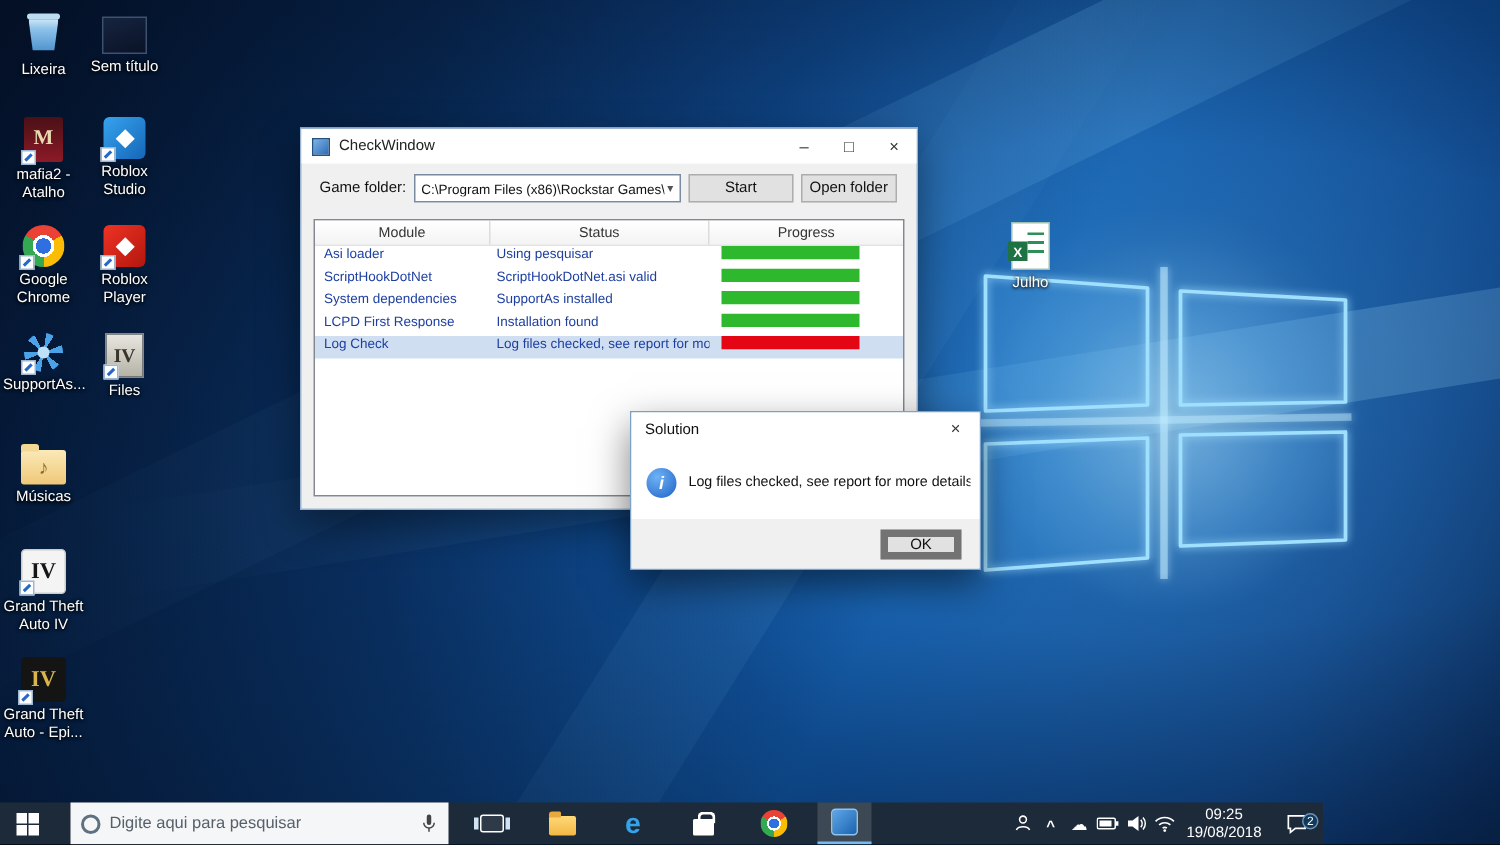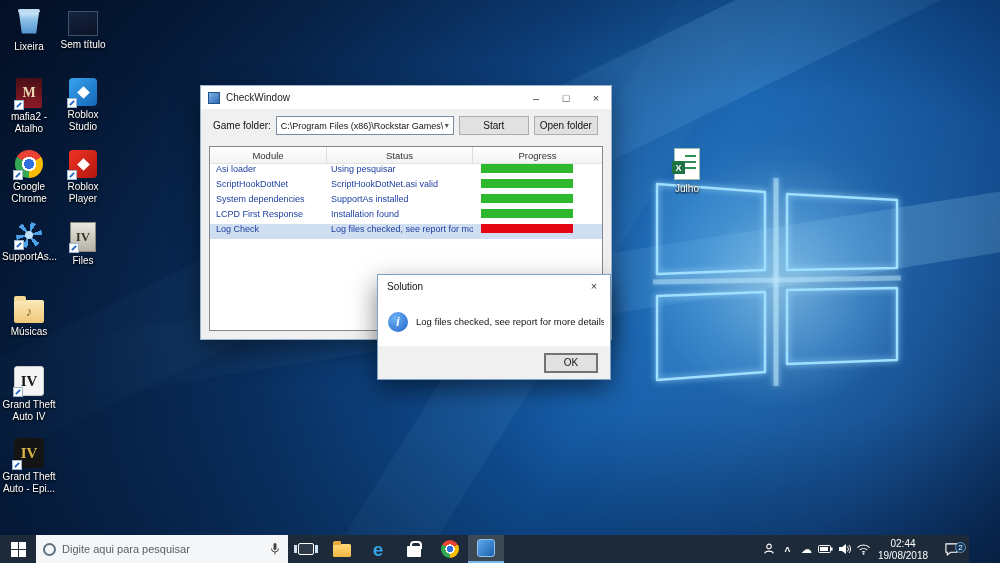--- a/index.html
+++ b/index.html
@@ -96,36 +96,36 @@
   .hc { display:flex; align-items:center; justify-content:center; font-size:9.5px; color:#333; border-right:1px solid #dcdcdc; }
   .hc.c1 { width:117px;text-align:center; } .hc.c2 { width:146px; } .hc.c3 { flex:1; border-right:none; }
   .lv-row { display:flex; height:15px; align-items:flex-start; font-size:9px; color:#1e3fa0; }
   .lv-row.sel { background:#cfdff1; }
   .lv-row .c1 { width:117px; padding-left:6px; white-space:nowrap; overflow:hidden; }
   .lv-row .c2 { width:146px; padding-left:4px; white-space:nowrap; overflow:hidden; }
   .lv-row .c3 { flex:1; display:flex; align-items:center; padding-left:8px; overflow:hidden; }
   .bar { width:92px; height:9px; flex:none; }
 
   
-  #dialog { position:absolute; left:377px; top:274px; width:234px; height:106px; z-index:20;
+  #dialog { position:absolute; left:420px; top:274px; width:234px; height:106px; z-index:20;
     background:#fff; border:1px solid #7aa2c8; box-shadow:0 10px 24px rgba(0,0,0,.5); display:flex; flex-direction:column; }
   .dlg-title { height:22px; display:flex; align-items:center; padding-left:9px; font-size:10px; color:#111; background:#fff; }
   .dlg-close { margin-left:auto; width:32px; height:22px; display:flex; align-items:center; justify-content:center; font-size:11px; color:#333; }
   .dlg-body { flex:1; display:flex; align-items:center; gap:8px; padding:0 6px 0 10px; background:#fff; }
   .info-ico { width:20px; height:20px; border-radius:50%; flex:none;
     background:radial-gradient(circle at 35% 30%, #6fb2f5, #1e62c8); color:#fff;
     font-size:12px; font-style:italic; font-weight:bold; font-family:"Liberation Serif",serif;
     display:flex; align-items:center; justify-content:center; }
   .dlg-msg { font-size:9.5px; color:#111; white-space:nowrap; overflow:hidden; }
   .dlg-footer { height:33px; background:#f0f0f0; display:flex; align-items:center; justify-content:flex-end; padding-right:12px; }
-  .ok-btn { width:54px; height:20px; background:#e1e1e1; border:2px solid #737373; font-size:10px; color:#111; }
+  .ok-btn { width:54px; height:20px; background:#e1e1e1; border:5px solid #737373; font-size:10px; color:#111; }
 
   
-  #taskbar { position:absolute; left:0; bottom:0; width:969px; height:28px; background:#1d2a39; z-index:50;
-    display:flex; align-items:stretch; }
+  #taskbar { position:absolute; left:0; bottom:0; width:882px; height:28px; background:#1d2a39; z-index:50;
+    display:flex; align-items:stretch;gap:11px; }
   .tb-btn { width:36px; display:flex; align-items:center; justify-content:center; flex:none; position:relative; }
   .winlogo { width:15px; height:15px; display:grid; grid-template-columns:7px 7px; grid-template-rows:7px 7px; gap:1px; }
   .winlogo span { background:#fff; }
   #searchbox { width:252px; background:#f5f6f7; display:flex; align-items:center; gap:6px; padding:0 7px; flex:none; }
   .cortana { width:13px; height:13px; border-radius:50%; border:2px solid #5f7181; flex:none; }
   .search-input { flex:1; border:none; outline:none; background:transparent; font-size:11px; color:#222; min-width:0; }
   .search-input::placeholder { color:#56606a; }
   .tv { width:16px; height:12px; border:1px solid #fff; border-radius:2px; position:relative; background:rgba(255,255,255,.08); }
   .tv::before { content:""; position:absolute; left:-5px; top:1px; width:3px; height:8px; background:#cfe3f5; }
   .tv::after { content:""; position:absolute; right:-5px; top:1px; width:3px; height:8px; background:#cfe3f5; }
@@ -410,21 +410,21 @@
           <path d="M9.5 3.5a4 4 0 0 1 0 5M11 2a6 6 0 0 1 0 8" fill="none" stroke="#fff" stroke-width="1"></path>
         </svg>
       </div>
       <div class="tray-ico">
         <svg width="15" height="12" viewBox="0 0 16 12">
           <path d="M1.5 4.5a9 9 0 0 1 13 0M4 7a6 6 0 0 1 8 0M6.5 9.3a2.6 2.6 0 0 1 3 0" fill="none" stroke="#fff" stroke-width="1.2"></path>
           <circle cx="8" cy="11" r="1" fill="#fff"></circle>
         </svg>
       </div>
       <div id="clock">
-        <div>02:44</div>
+        <div>09:25</div>
         <div>19/08/2018</div>
       </div>
       <div class="tb-btn" id="notif">
         <svg width="15" height="14" viewBox="0 0 16 15">
           <path d="M2 2h12v9h-7l-3.5 2.8V11H2z" fill="none" stroke="#fff" stroke-width="1.2"></path>
         </svg>
         <span class="badge">2</span>
       </div>
     </div>
   </div>

